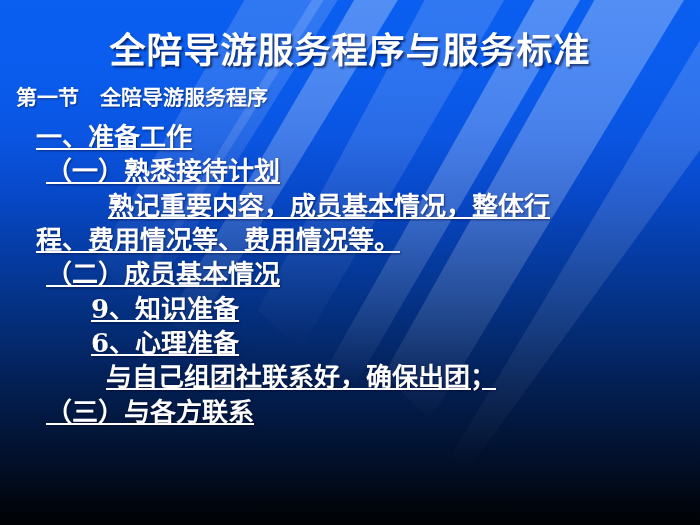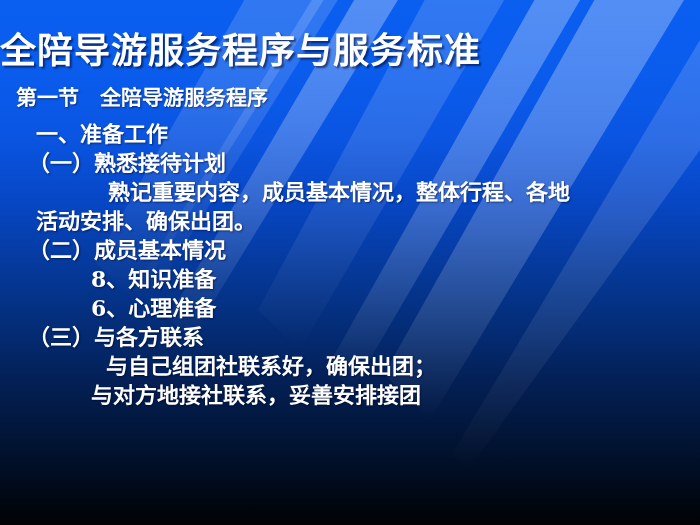--- a/index.html
+++ b/index.html
@@ -44,20 +44,21 @@
     position: absolute;
     inset: 0;
     color: #ffffff;
   }
 
   .title {
     position: absolute;
     top: 30px;
     left: 0;
     width: 700px;
+    text-align: center;
     font-size: 36px;
     font-weight: bold;
     letter-spacing: 1px;
     line-height: 1.15;
     text-shadow: 2px 2px 2px rgba(0,0,30,0.55);
     white-space: nowrap;
   }
 
   .subtitle {
     position: absolute;
@@ -70,34 +71,35 @@
     line-height: 1.2;
     text-shadow: 1px 1px 2px rgba(0,0,30,0.5);
     white-space: nowrap;
   }
 
   .body-block {
     position: absolute;
     top: 120px;
     left: 0;
     width: 600px;
-    font-size: 22px;
+    font-size: 26px;
     font-weight: bold;
     line-height: 1.32;
     text-shadow: 1px 1px 2px rgba(0,0,30,0.5);
+    text-decoration: underline;
   }
 
   .line {
     white-space: pre-wrap;
     padding: 0 6px;
   }
 
   
   .lvl0 { margin-left: 30px; }   
-  .lvl1 { margin-left: 22px; }   
+  .lvl1 { margin-left: 40px; }   
   .lvl3 { margin-left: 85px; }   
   .lvl4 { margin-left: 100px; }  
   .lvl5 { margin-left: 85px; }   
 
   .para {
     margin-left: 30px;
     margin-right: 6px;
     text-indent: 72px;
   }
 </style>
@@ -166,24 +168,23 @@
   <div class="content">
 
     <div class="title">全陪导游服务程序与服务标准</div>
 
     <div class="subtitle">第一节　全陪导游服务程序</div>
 
     <div class="body-block">
       <div class="line lvl0">一、准备工作</div>
       <div id="item-list">
           <div class="line lvl1">（一）熟悉接待计划</div>
-          <div class="line para">熟记重要内容，成员基本情况，整体行程、各地活动安排、确保出团。</div>
+          <div class="line para">熟记重要内容，成员基本情况，整体行程、费用情况等、费用情况等。</div>
           <div class="line lvl1">（二）成员基本情况</div>
-          <div class="line lvl3">8、知识准备</div>
+          <div class="line lvl3">9、知识准备</div>
           <div class="line lvl3">6、心理准备</div>
+          <div class="line lvl4">与自己组团社联系好，确保出团；</div>
           <div class="line lvl1">（三）与各方联系</div>
-          <div class="line lvl4">与自己组团社联系好，确保出团；</div>
-          <div class="line lvl5">与对方地接社联系，妥善安排接团</div>
         </div>
     </div>
 
   </div>
 </div>
 
 </body></html>

